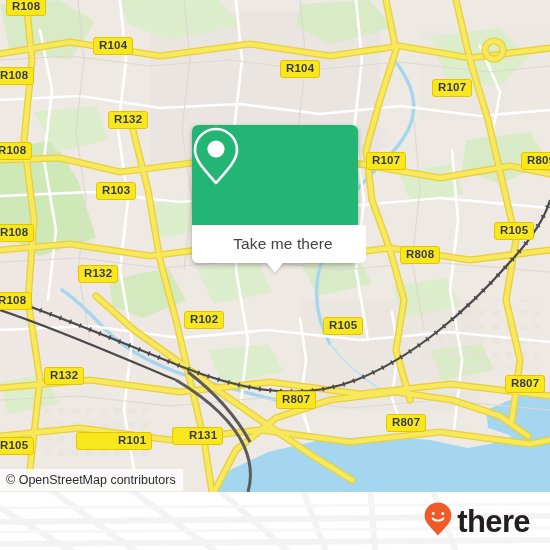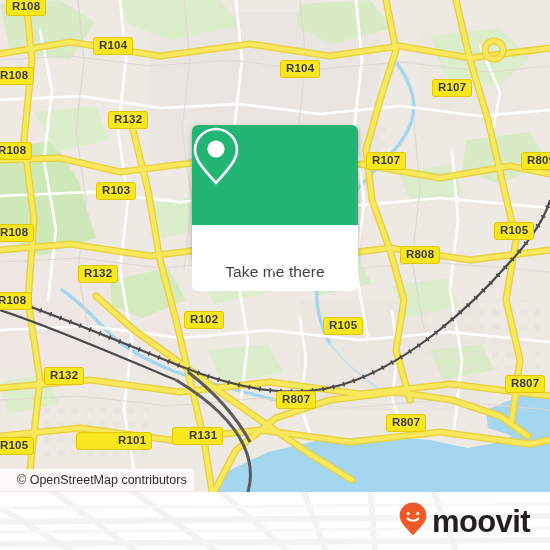--- a/index.html
+++ b/index.html
@@ -46,43 +46,43 @@
     overflow:visible;
   }
   #popup-green {
     position:absolute; left:0; top:0; width:166px; height:100px;
     background:#22b573;
     border-radius:6px 6px 0 0;
     display:flex; align-items:center; justify-content:center;
   }
   #popup-green svg { display:block; }
   #popup-label {
-    position:absolute; left:0; top:100px; width:166px; height:38px;
+    position:absolute; left:8px; top:100px; width:166px; height:38px;
     border-radius:0 0 6px 6px;
     background:#ffffff;
     display:flex; align-items:center; justify-content:center;
-    color:#414141; font-size:15.5px; letter-spacing:.1px;margin-top:28px;
+    color:#414141; font-size:15.5px; letter-spacing:.1px;
   }
   #popup-tail {
     position:absolute; left:50%; top:137px;
     margin-left:-9px; width:0; height:0;
     border-left:9px solid transparent;
     border-right:9px solid transparent;
     border-top:11px solid #ffffff;
     filter: drop-shadow(0 2px 1px rgba(0,0,0,.14));
   }
 
   
   #attribution {
     position:absolute; left:0; top:469px;
     background:rgba(255,255,255,.78);
     color:#2c2c2c;
     font-size:12.5px;
     line-height:22px;
-    padding:0 7px 0 17px;
+    padding:0 7px 0 6px;
     height:22px;
     white-space:nowrap;
     font-family:"Liberation Sans", sans-serif;
   }
 
   
   #footer {
     position:absolute; left:0; top:492px; width:550px; height:58px;
     background:#ffffff; overflow:hidden;
   }
@@ -294,17 +294,17 @@
     </svg>
     <div id="brand">
       <span>
         <svg width="30" height="36" viewBox="0 0 30 36">
           <path d="M15 1.5 C7.6 1.5 1.6 7.4 1.6 14.6 C1.6 22.6 10.2 28.6 15 34.5 C19.8 28.6 28.4 22.6 28.4 14.6 C28.4 7.4 22.4 1.5 15 1.5 Z" fill="#f05a28"></path>
           <circle cx="10.2" cy="12.4" r="1.5" fill="#ffffff"></circle>
           <circle cx="19.8" cy="12.4" r="1.5" fill="#ffffff"></circle>
           <path d="M9.6 17.4 C11.6 20.4 18.4 20.4 20.4 17.4" fill="none" stroke="#ffffff" stroke-width="1.9" stroke-linecap="round"></path>
         </svg>
       </span>
-      <span id="brand-word">moovit</span>
+      <span id="brand-word">there</span>
     </div>
   </div>
 
 </div>
 
 </body></html>

